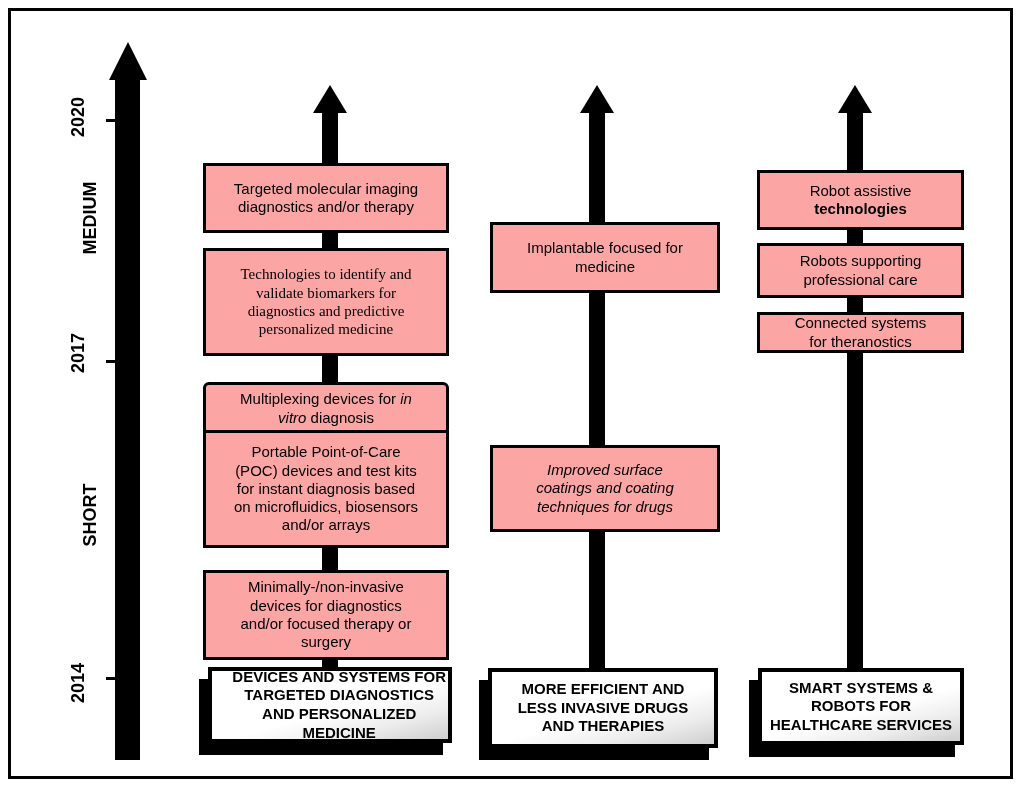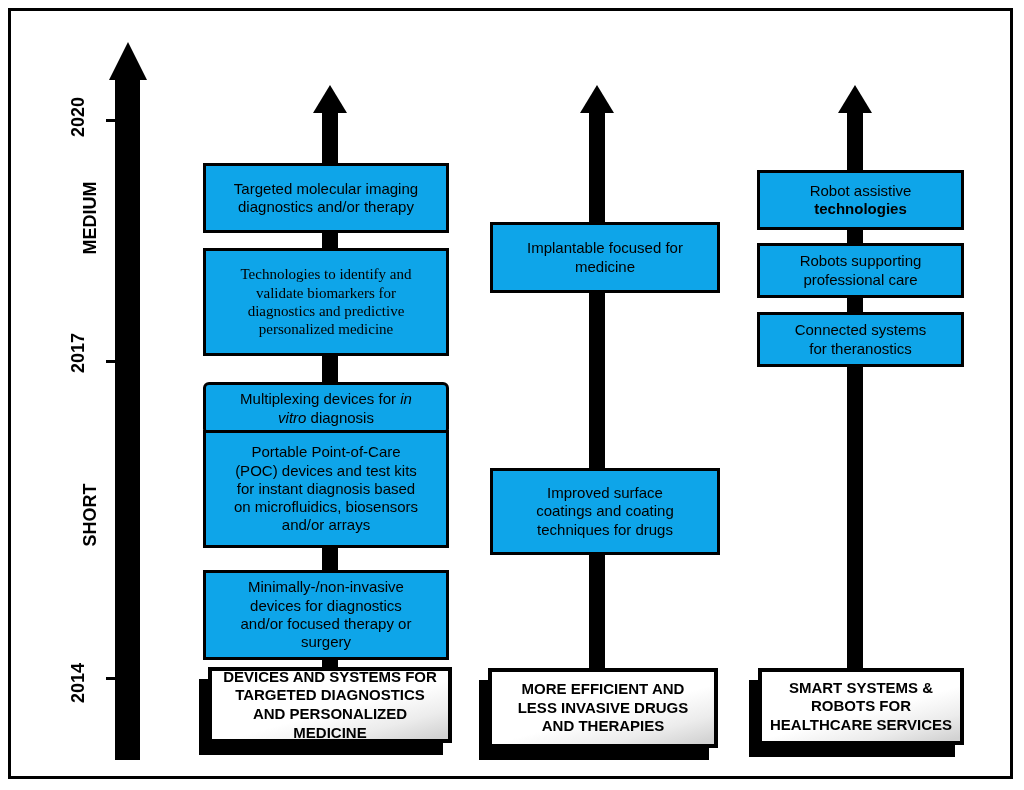--- a/index.html
+++ b/index.html
@@ -21,21 +21,21 @@
     position:absolute;width:0;height:0;z-index:1;
     border-left:19px solid transparent;border-right:19px solid transparent;
     border-bottom:38px solid #000;
   }
   .tick{position:absolute;width:9px;height:3px;background:#000;z-index:1;}
   .axis-label{
     position:absolute;transform:translate(-50%,-50%) rotate(-90deg);
     font-weight:bold;font-size:18px;white-space:nowrap;z-index:2;
   }
   .box{
-    position:absolute;border:3px solid #000;background:#0ea5e9;box-sizing:border-box;
+    position:absolute;border:3px solid #000;background:#fca5a5;box-sizing:border-box;
     display:flex;align-items:center;justify-content:center;text-align:center;
     font-size:15px;line-height:1.22;white-space:pre-line;padding:2px 6px;z-index:2;
   }
   .label-box{
     position:absolute;border:4px solid #000;box-sizing:border-box;
     background:linear-gradient(165deg,#ffffff 55%,#ececec 78%,#d2d2d2 97%);
     box-shadow:-9px 12px 0 #000;
     display:flex;align-items:center;justify-content:center;text-align:center;
     font-weight:bold;font-size:15px;line-height:1.24;white-space:pre-line;
     padding:2px;z-index:3;
@@ -83,35 +83,35 @@
 for instant diagnosis based
 on microfluidics, biosensors
 and/or arrays</span>
   </div>
   <div class="box" style="left:203px;top:570px;width:246px;height:90px;text-align:center;">
     <span>Minimally-/non-invasive
 devices for diagnostics
 and/or focused therapy or
 surgery</span>
   </div>
-  <div class="label-box" style="left:208px;top:667px;width:244px;height:76px;">
+  <div class="label-box" style="left:208px;top:667px;width:244px;height:76px;justify-content:flex-end;">
     <span>DEVICES AND SYSTEMS FOR
 TARGETED DIAGNOSTICS
 AND PERSONALIZED
 MEDICINE</span>
   </div>
 
   <div class="ahead" style="left:580px;top:85px;"></div>
   <div class="shaft" style="left:589px;top:108px;width:16px;height:572px;"></div>
 
   <div class="box" style="left:490px;top:222px;width:230px;height:71px;">
     <span>Implantable focused for
 medicine</span>
   </div>
-  <div class="box" style="left:490px;top:468px;width:230px;height:87px;">
+  <div class="box" style="left:490px;top:445px;width:230px;height:87px;font-style:italic;">
     <span>Improved surface
 coatings and coating
 techniques for drugs</span>
   </div>
   <div class="label-box" style="left:488px;top:668px;width:230px;height:80px;">
     <span>MORE EFFICIENT AND
 LESS INVASIVE DRUGS
 AND THERAPIES</span>
   </div>
 
@@ -119,21 +119,21 @@
   <div class="shaft" style="left:847px;top:108px;width:16px;height:572px;"></div>
 
   <div class="box" style="left:757px;top:243px;width:207px;height:55px;">
     <span>Robots supporting
 professional care</span>
   </div>
   <div class="box" style="left:757px;top:170px;width:207px;height:60px;">
     <span><span>Robot assistive
 </span><b>technologies</b></span>
   </div>
-  <div class="box" style="left:757px;top:312px;width:207px;height:55px;">
+  <div class="box" style="left:757px;top:312px;width:207px;height:41px;">
     <span>Connected systems
 for theranostics</span>
   </div>
   <div class="label-box" style="left:758px;top:668px;width:206px;height:77px;">
     <span>SMART SYSTEMS &amp;
 ROBOTS FOR
 HEALTHCARE SERVICES</span>
   </div>
 </div>
 

